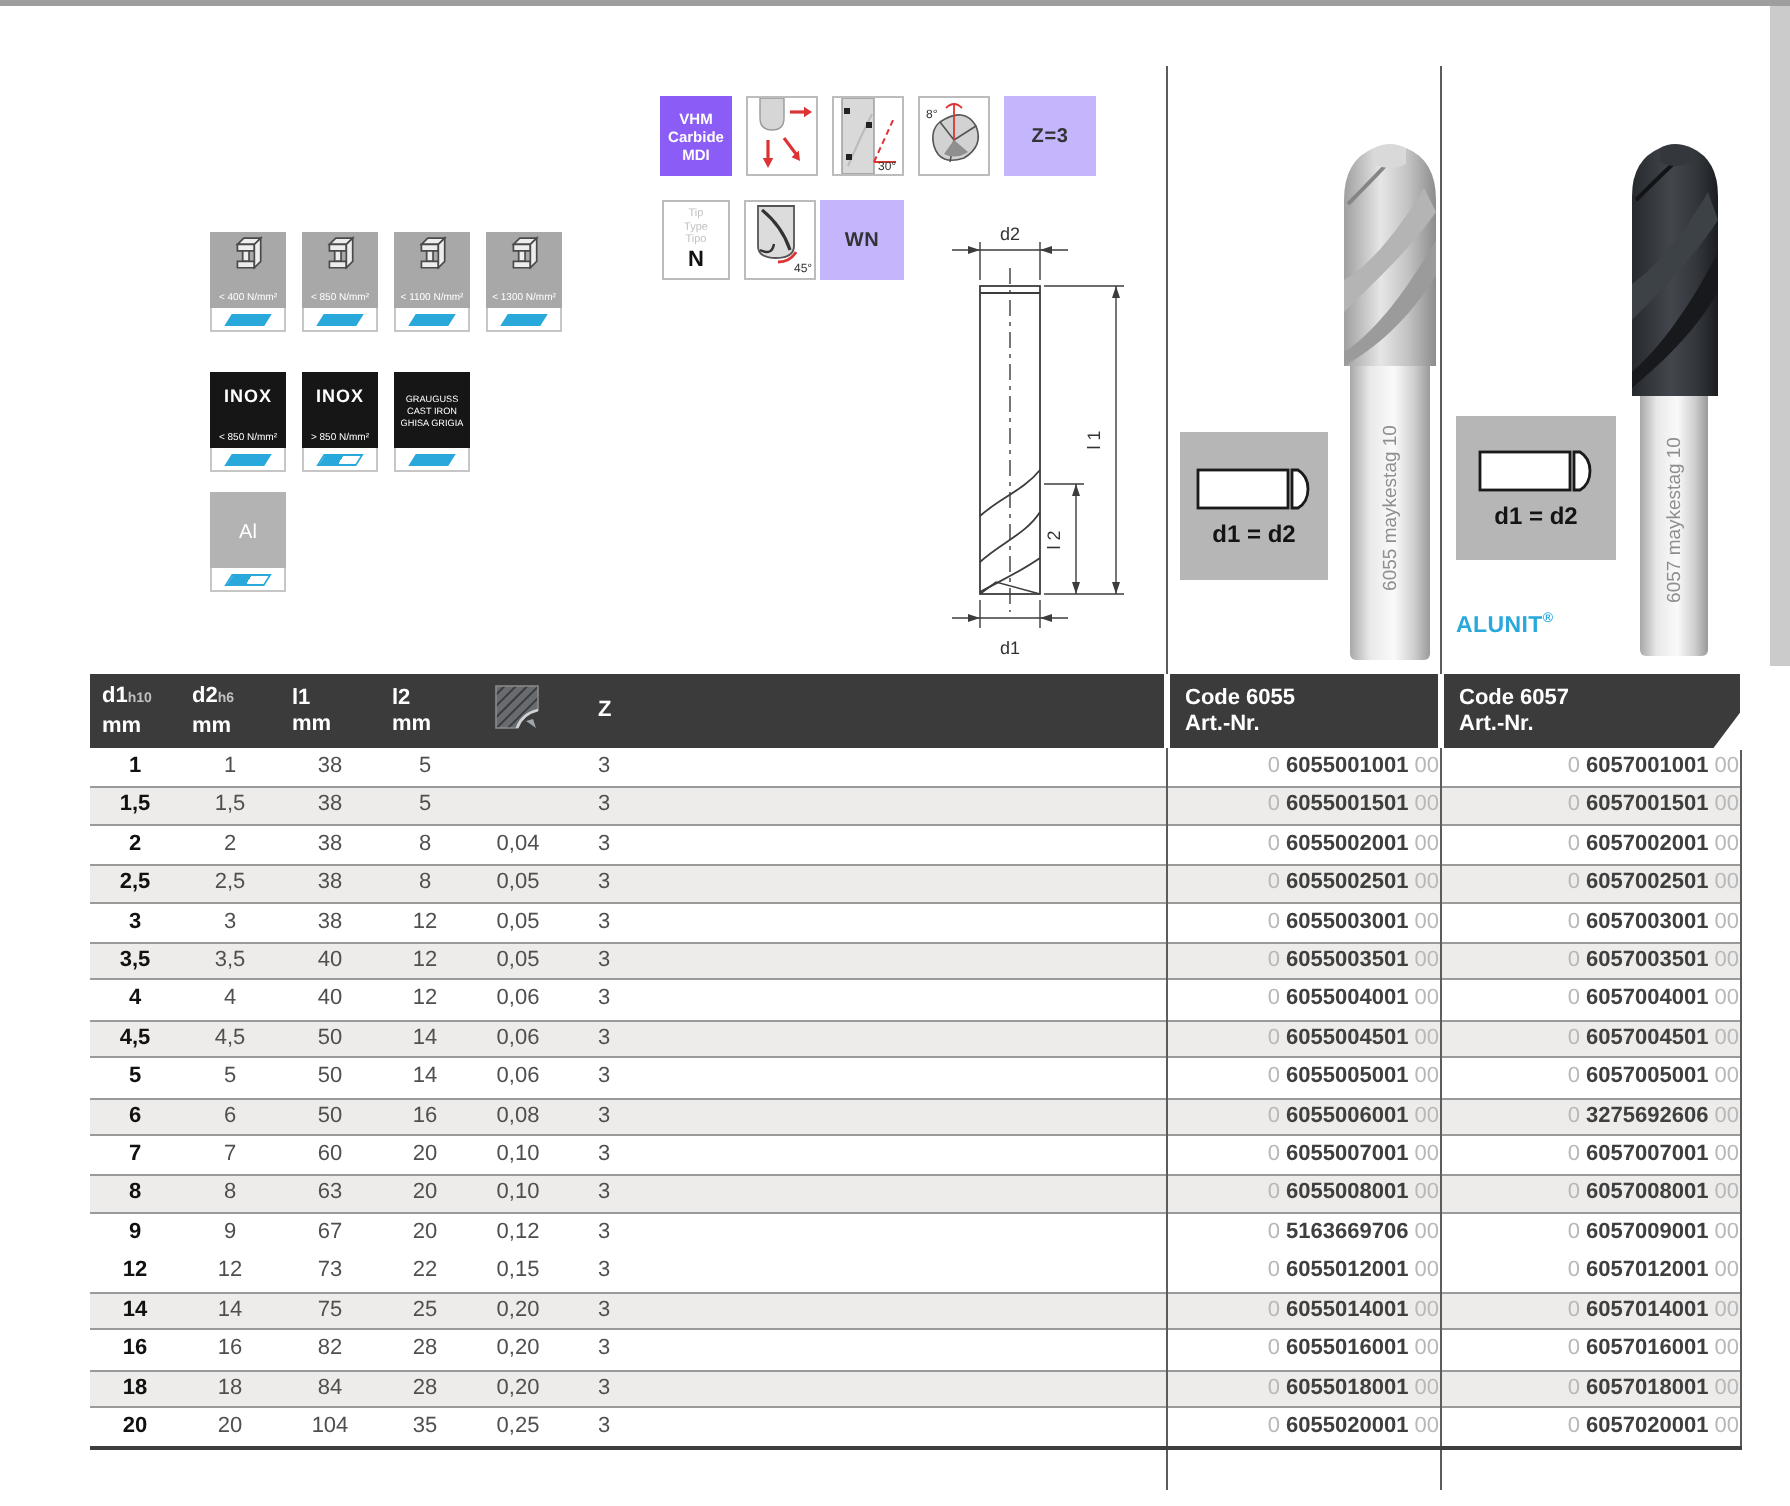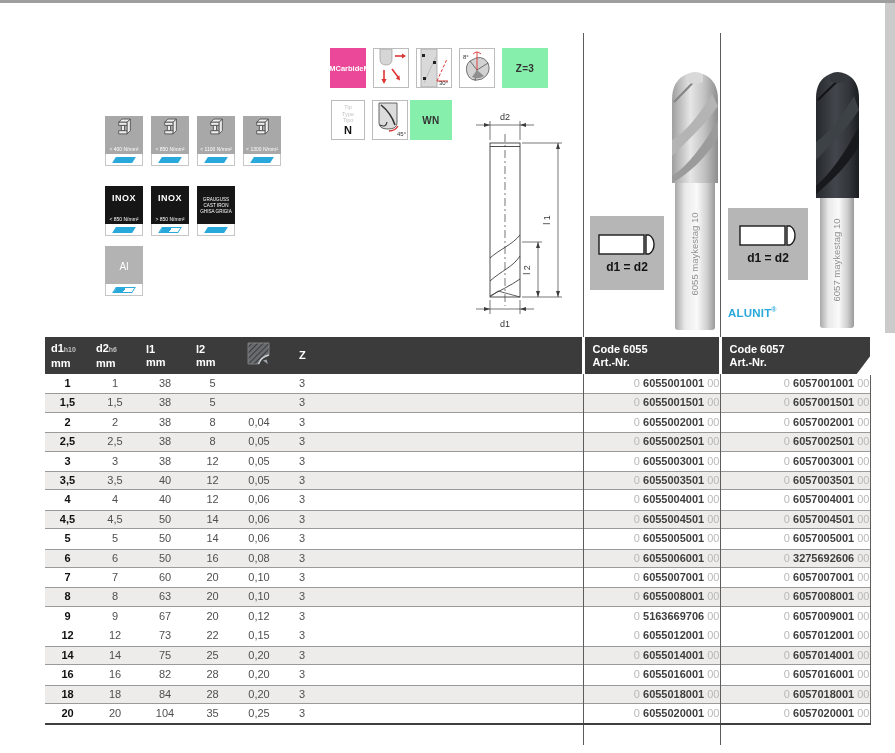--- a/index.html
+++ b/index.html
@@ -22,23 +22,23 @@
   .inox-name{font-weight:bold;color:#fff;font-size:9px;letter-spacing:.5px;margin-top:5px;}
   .ci-lines{display:flex;flex-direction:column;align-items:center;justify-content:center;flex:1;}
   .ci-line{font-size:4.6px;line-height:6px;color:#fff;white-space:nowrap;}
   .al-label{font-size:10px;color:#fff;}
   .mat-foot{height:12px;background:#fff;border:1px solid #c6c6c6;border-top:none;display:flex;align-items:center;justify-content:center;box-sizing:border-box;}
   .para{width:20px;height:6px;transform:skewX(-32deg);background:#29a8dc;}
   .para.half{background:linear-gradient(to right,#29a8dc 52%,#fff 52%);border:1px solid #29a8dc;box-sizing:border-box;}
 
   
   .feat{box-sizing:border-box;background:#fff;border:1px solid #bcbcbc;}
-  .feat.blue{background:#ec4899;border:none;display:flex;align-items:center;justify-content:center;}
+  .feat.blue{background:#8b5cf6;border:none;display:flex;flex-direction:column;align-items:center;justify-content:center;}
   .feat.blue span{color:#fff;font-weight:bold;font-size:7.5px;line-height:9px;}
-  .feat.graybox{background:#86efac;border:none;display:flex;align-items:center;justify-content:center;
+  .feat.graybox{background:#c4b5fd;border:none;display:flex;align-items:center;justify-content:center;
                 font-weight:bold;color:#333;font-size:10px;letter-spacing:.3px;text-align:center;}
   .type-box{display:flex;flex-direction:column;align-items:center;justify-content:center;}
   .type-box .t{font-size:5.5px;line-height:6.5px;color:#c2c2c2;}
   .type-box .n{font-size:11px;font-weight:bold;color:#111;line-height:12px;}
 
   
   .tblwrap{left:45px;top:337px;width:825px;}
   table{border-collapse:collapse;table-layout:fixed;width:825px;font-size:11px;}
   col.c-d1{width:45px;}col.c-d2{width:50px;}col.c-l1{width:50px;}col.c-l2{width:45px;}
   col.c-f{width:48px;}col.c-z{width:300px;}col.c-55{width:137px;}col.c-57{width:150px;}

